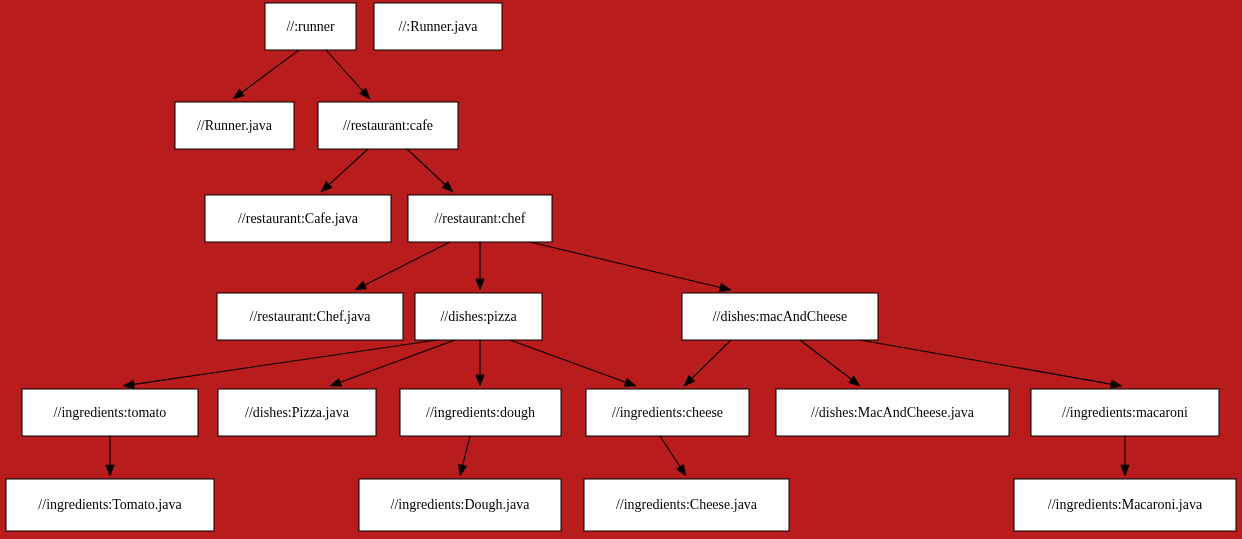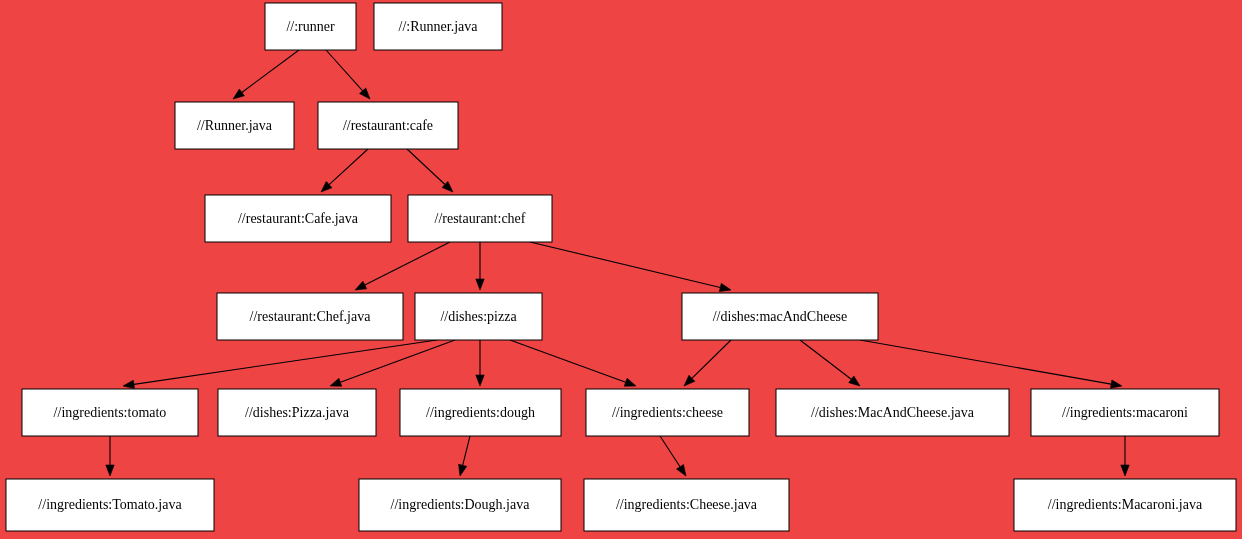--- a/index.html
+++ b/index.html
@@ -4,21 +4,21 @@
 <style>
   html, body {
     margin: 0;
     padding: 0;
     background: #ffffff;
   }
   #canvas {
     position: relative;
     width: 1242px;
     height: 539px;
-    background: #ef4444;
+    background: #b91c1c;
     overflow: hidden;
   }
   svg.graph {
     position: absolute;
     top: 0;
     left: 0;
     width: 1242px;
     height: 539px;
     display: block;
   }

